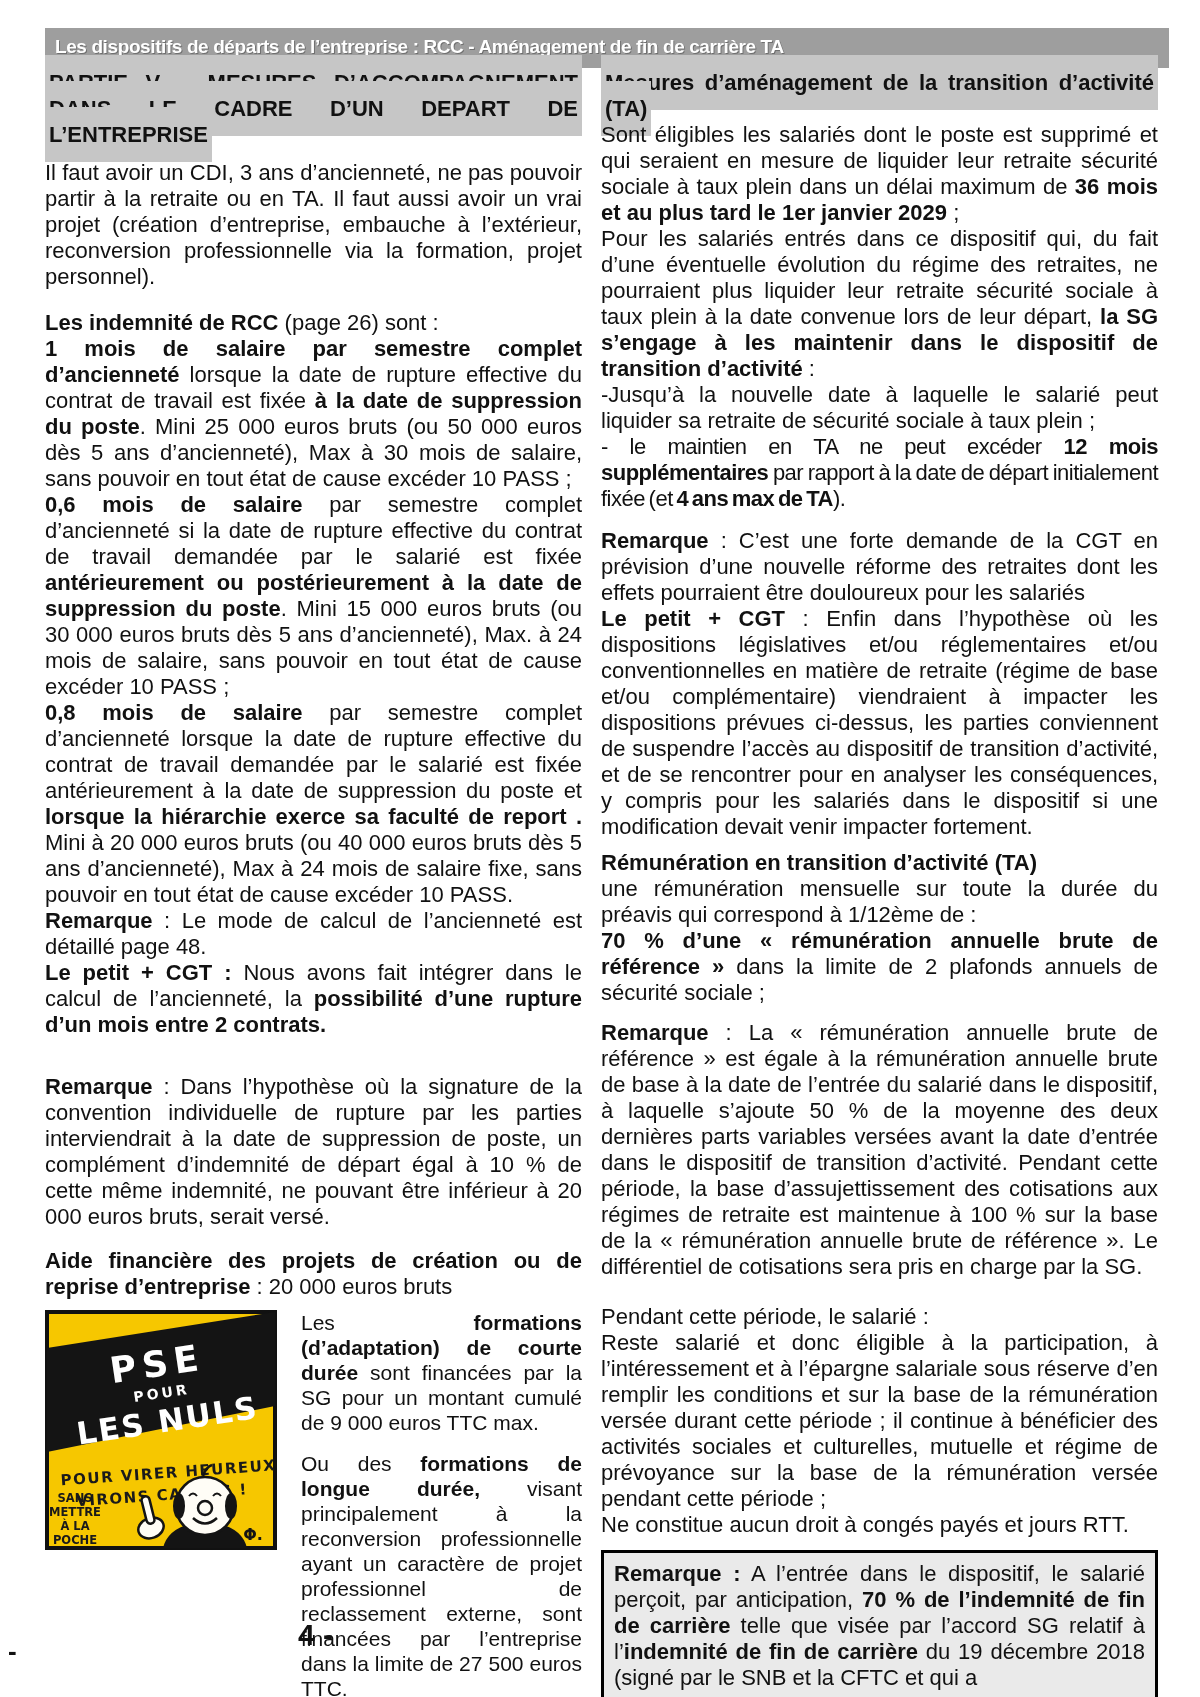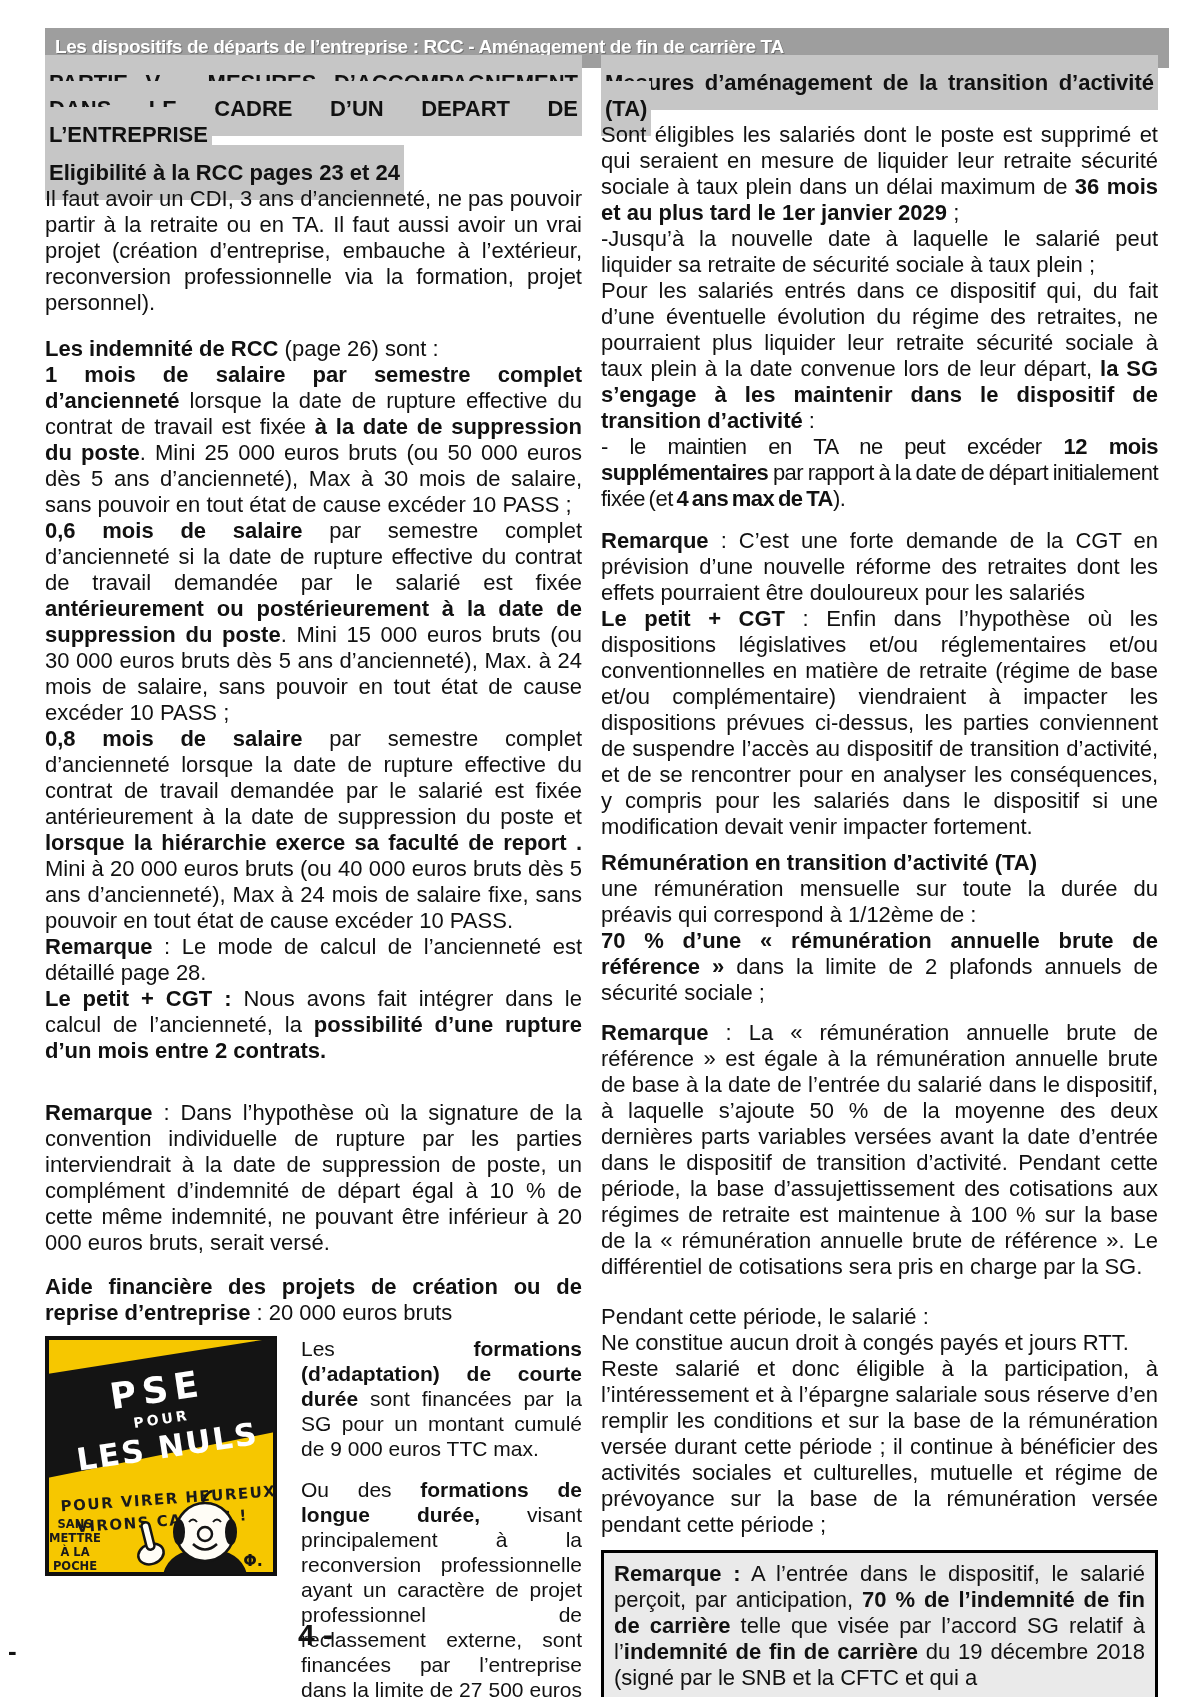--- a/index.html
+++ b/index.html
@@ -40,28 +40,27 @@
 </style>
 </head>
 <body>
 
 <div class="banner">Les dispositifs de départs de l’entreprise : RCC - Aménagement de fin de carrière TA</div>
 
 <div class="col col-left" id="left-col">
   <div id="left-blocks">
       <p class="para"><span class="b hl">PARTIE V – MESURES D’ACCOMPAGNEMENT DANS LE CADRE D’UN DEPART DE L’ENTREPRISE</span></p>
       <div style="height: 12px;"></div>
-      <p class="para"><span class="b hl">Eligibilité à la RCC pages 23 et 24</span></p>
       <p class="para"><span>Il faut avoir un CDI, 3 ans d’ancienneté, ne pas pouvoir partir à la retraite ou en TA. Il faut aussi avoir un vrai projet (création d’entreprise, embauche à l’extérieur, reconversion professionnelle via la formation, projet personnel).</span></p>
       <div style="height: 20px;"></div>
       <p class="para"><span class="b">Les indemnité de RCC </span><span>(page 26) sont :</span></p>
       <p class="para"><span class="b">1 mois de salaire par semestre complet d’ancienneté </span><span>lorsque la date de rupture effective du contrat de travail est fixée </span><span class="b">à la date de suppression du poste</span><span>. Mini 25 000 euros bruts (ou 50 000 euros dès 5 ans d’ancienneté), Max à 30 mois de salaire, sans pouvoir en tout état de cause excéder 10 PASS ;</span></p>
       <p class="para"><span class="b">0,6 mois de salaire</span><span> par semestre complet d’ancienneté si la date de rupture effective du contrat de travail demandée par le salarié est fixée </span><span class="b">antérieurement ou postérieurement à la date de suppression du poste</span><span>. Mini 15 000 euros bruts (ou 30 000 euros bruts dès 5 ans d’ancienneté), Max. à 24 mois de salaire, sans pouvoir en tout état de cause excéder 10 PASS ;</span></p>
       <p class="para"><span class="b">0,8 mois de salaire</span><span> par semestre complet d’ancienneté lorsque la date de rupture effective du contrat de travail demandée par le salarié est fixée antérieurement à la date de suppression du poste et </span><span class="b">lorsque la hiérarchie exerce sa faculté de report .</span><span> Mini à 20 000 euros bruts (ou 40 000 euros bruts dès 5 ans d’ancienneté), Max à 24 mois de salaire fixe, sans pouvoir en tout état de cause excéder 10 PASS.</span></p>
-      <p class="para"><span class="b">Remarque</span><span> : Le mode de calcul de l’ancienneté est détaillé page 28.</span></p>
+      <p class="para"><span class="b">Remarque</span><span> : Le mode de calcul de l’ancienneté est détaillé page 48.</span></p>
       <p class="para"><span class="b">Le petit + CGT : </span><span>Nous avons fait intégrer dans le calcul de l’ancienneté, la </span><span class="b">possibilité d’une rupture d’un mois entre 2 contrats.</span></p>
       <div style="height: 18px;"></div>
       <div style="height: 18px;"></div>
       <p class="para"><span class="b">Remarque</span><span> : Dans l’hypothèse où la signature de la convention individuelle de rupture par les parties interviendrait à la date de suppression de poste, un complément d’indemnité de départ égal à 10 % de cette même indemnité, ne pouvant être inférieur à 20 000 euros bruts, serait versé.</span></p>
       <div style="height: 18px;"></div>
       <p class="para"><span class="b">Aide financière des projets de création ou de reprise d’entreprise</span><span> : 20 000 euros bruts</span></p>
     </div>
   <div class="media-row">
     <div class="cartoon">
       <svg width="232" height="240" viewBox="0 0 232 240">
@@ -103,36 +102,36 @@
         <div style="height: 16px;"></div>
         <p class="para"><span>Ou des </span><span class="b">formations de longue durée,</span><span> visant principalement à la reconversion professionnelle ayant un caractère de projet professionnel de reclassement externe, sont financées par l’entreprise dans la limite de 27 500 euros TTC.</span></p>
       </div>
   </div>
 </div>
 
 <div class="col col-right" id="right-col">
   <div id="right-blocks">
       <p class="para"><span class="b hl">Mesures d’aménagement de la transition d’activité (TA)</span></p>
       <p class="para"><span>Sont éligibles les salariés dont le poste est supprimé et qui seraient en mesure de liquider leur retraite sécurité sociale à taux plein dans un délai maximum de </span><span class="b">36 mois et au plus tard le 1er janvier 2029</span><span> ;</span></p>
+      <p class="para"><span>Pour les salariés entrés dans ce dispositif qui, du fait d’une éventuelle évolution du régime des retraites, ne pourraient plus liquider leur retraite sécurité sociale à taux plein à la date convenue lors de leur départ, </span><span class="b">la SG s’engage à les maintenir dans le dispositif de transition d’activité</span><span> :</span></p>
       <p class="para"><span>-Jusqu’à la nouvelle date à laquelle le salarié peut liquider sa retraite de sécurité sociale à taux plein ;</span></p>
-      <p class="para"><span>Pour les salariés entrés dans ce dispositif qui, du fait d’une éventuelle évolution du régime des retraites, ne pourraient plus liquider leur retraite sécurité sociale à taux plein à la date convenue lors de leur départ, </span><span class="b">la SG s’engage à les maintenir dans le dispositif de transition d’activité</span><span> :</span></p>
       <p class="para tight"><span>- le maintien en TA ne peut excéder </span><span class="b">12 mois supplémentaires</span><span> par rapport à la date de départ initialement fixée (et </span><span class="b">4 ans max de TA</span><span>).</span></p>
       <div style="height: 16px;"></div>
       <p class="para"><span class="b">Remarque</span><span> : C’est une forte demande de la CGT en prévision d’une nouvelle réforme des retraites dont les effets pourraient être douloureux pour les salariés</span></p>
       <p class="para"><span class="b">Le petit + CGT</span><span> : Enfin dans l’hypothèse où les dispositions législatives et/ou réglementaires et/ou conventionnelles en matière de retraite (régime de base et/ou complémentaire) viendraient à impacter les dispositions prévues ci-dessus, les parties conviennent de suspendre l’accès au dispositif de transition d’activité, et de se rencontrer pour en analyser les conséquences, y compris pour les salariés dans le dispositif si une modification devait venir impacter fortement.</span></p>
       <div style="height: 10px;"></div>
       <p class="para"><span class="b">Rémunération en transition d’activité (TA)</span></p>
       <p class="para"><span>une rémunération mensuelle sur toute la durée du préavis qui correspond à 1/12ème de :</span></p>
       <p class="para"><span class="b">70 % d’une « rémunération annuelle brute de référence »</span><span> dans la limite de 2 plafonds annuels de sécurité sociale ;</span></p>
       <div style="height: 14px;"></div>
       <p class="para"><span class="b">Remarque</span><span> : La « rémunération annuelle brute de référence » est égale à la rémunération annuelle brute de base à la date de l’entrée du salarié dans le dispositif, à laquelle s’ajoute 50 % de la moyenne des deux dernières parts variables versées avant la date d’entrée dans le dispositif de transition d’activité. Pendant cette période, la base d’assujettissement des cotisations aux régimes de retraite est maintenue à 100 % sur la base de la « rémunération annuelle brute de référence ». Le différentiel de cotisations sera pris en charge par la SG.</span></p>
       <div style="height: 24px;"></div>
       <p class="para"><span>Pendant cette période, le salarié :</span></p>
+      <p class="para"><span>Reste salarié et donc éligible à la participation, à l’intéressement et à l’épargne salariale sous réserve d’en remplir les conditions et sur la base de la rémunération versée durant cette période ; il continue à bénéficier des activités sociales et culturelles, mutuelle et régime de prévoyance sur la base de la rémunération versée pendant cette période ;</span></p>
       <p class="para"><span>Ne constitue aucun droit à congés payés et jours RTT.</span></p>
-      <p class="para"><span>Reste salarié et donc éligible à la participation, à l’intéressement et à l’épargne salariale sous réserve d’en remplir les conditions et sur la base de la rémunération versée durant cette période ; il continue à bénéficier des activités sociales et culturelles, mutuelle et régime de prévoyance sur la base de la rémunération versée pendant cette période ;</span></p>
       <div class="remark-box">
         <p class="para"><span class="b">Remarque :</span><span> A l’entrée dans le dispositif, le salarié perçoit, par anticipation, </span><span class="b">70 % de l’indemnité de fin de carrière</span><span> telle que visée par l’accord SG relatif à l’</span><span class="b">indemnité de fin de carrière</span><span> du 19 décembre 2018 (signé par le SNB et la CFTC et qui a </span></p>
       </div>
     </div>
 </div>
 
 <div class="footer-dash" id="footer-left">-</div>
 <div class="footer-dash" id="footer-page">4 -</div>
 
 </body></html>

